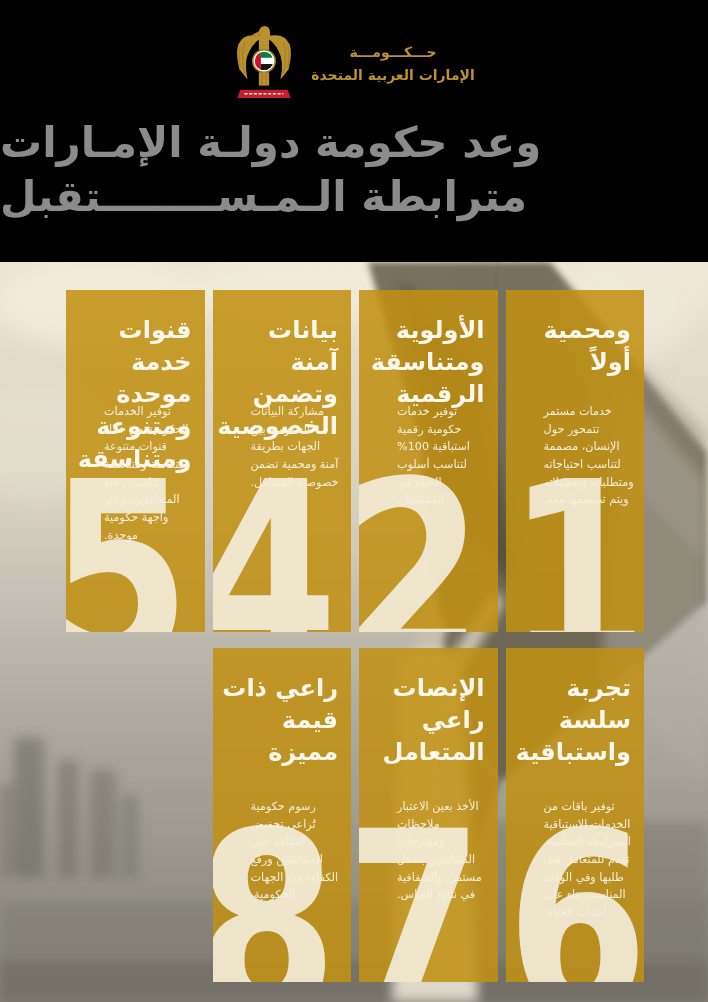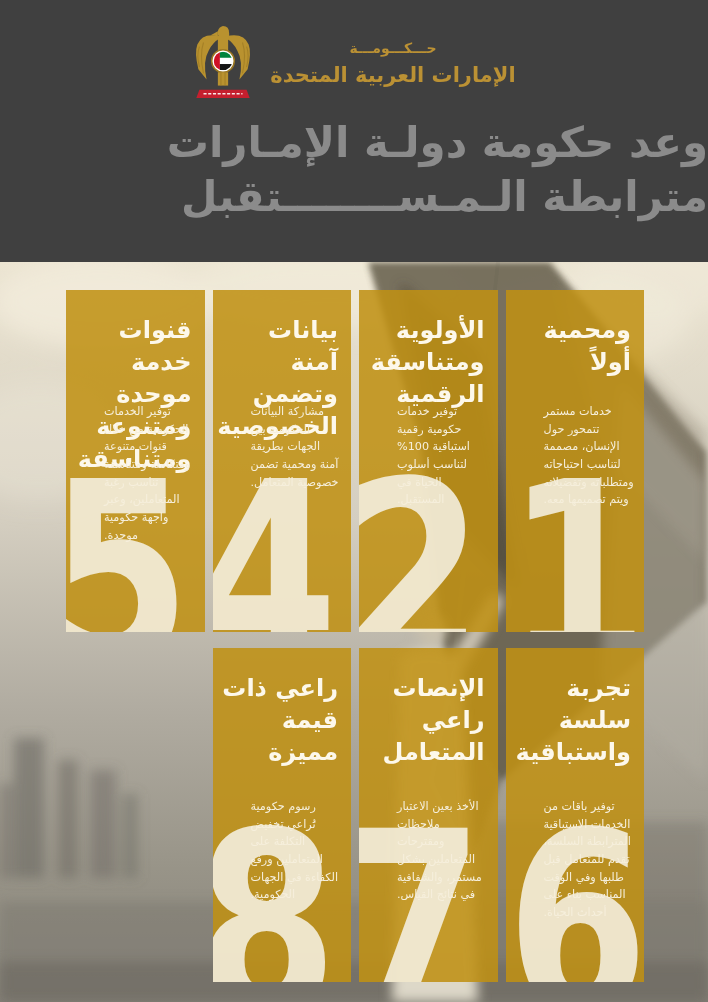--- a/index.html
+++ b/index.html
@@ -3,39 +3,39 @@
 <meta charset="utf-8">
 <style>
   html,body { margin:0; padding:0; }
   body {
     width:708px; height:1002px;
     font-family:"DejaVu Sans", sans-serif;
     background:#ffffff;
   }
   .poster {
     position:relative; width:708px; height:1002px;
-    background:#404040; overflow:hidden;
+    background:#000000; overflow:hidden;
   }
   
   .photo {
     position:absolute; top:262px; left:0; width:708px; height:740px; display:block;
   }
   
   .logo-row {
     position:absolute; top:24px; left:0; width:100%;
     display:flex; justify-content:center; align-items:center; gap:16px;
   }
   .emblem { width:62px; height:78px; }
   .logo-text { direction:rtl; text-align:center; color:#bb9134; }
   .logo-text .l1 { font-size:14px; font-weight:bold; letter-spacing:1px; margin-bottom:7px; }
-  .logo-text .l2 { font-size:21px; font-weight:bold; }
+  .logo-text .l2 { font-size:14px; font-weight:bold; }
   
   .title {
     position:absolute; top:116px; left:0; width:100%;
-    text-align:right; direction:rtl;
+    text-align:left; direction:rtl;
     color:#8b8b8b; font-weight:bold; font-size:42px; line-height:1.28;
     letter-spacing:0;
   }
   
   .grid {
     position:absolute; top:290px; left:66px; width:578px;
     display:grid; grid-template-columns:repeat(4,1fr);
     grid-template-rows:342px 334px; column-gap:8px; row-gap:16px;
     direction:rtl;
   }

